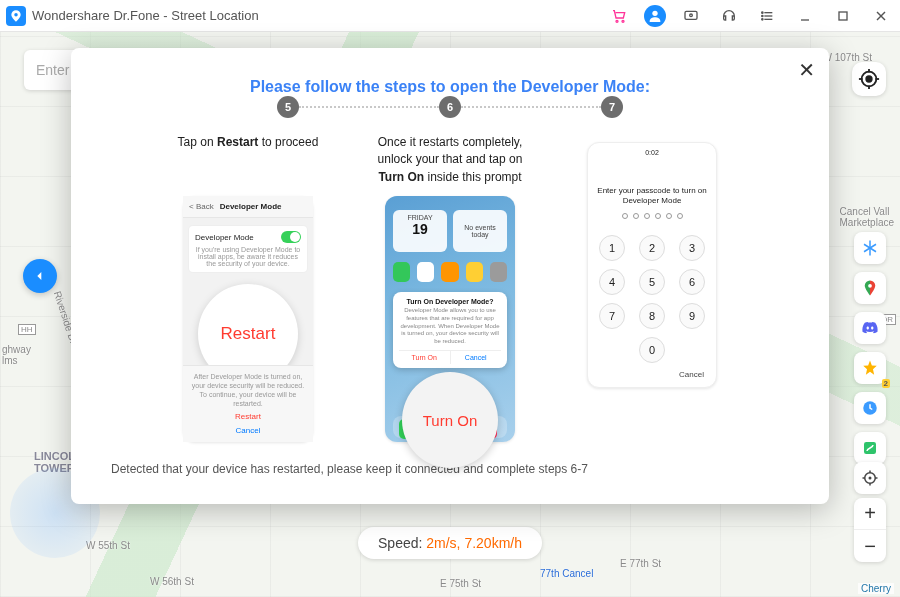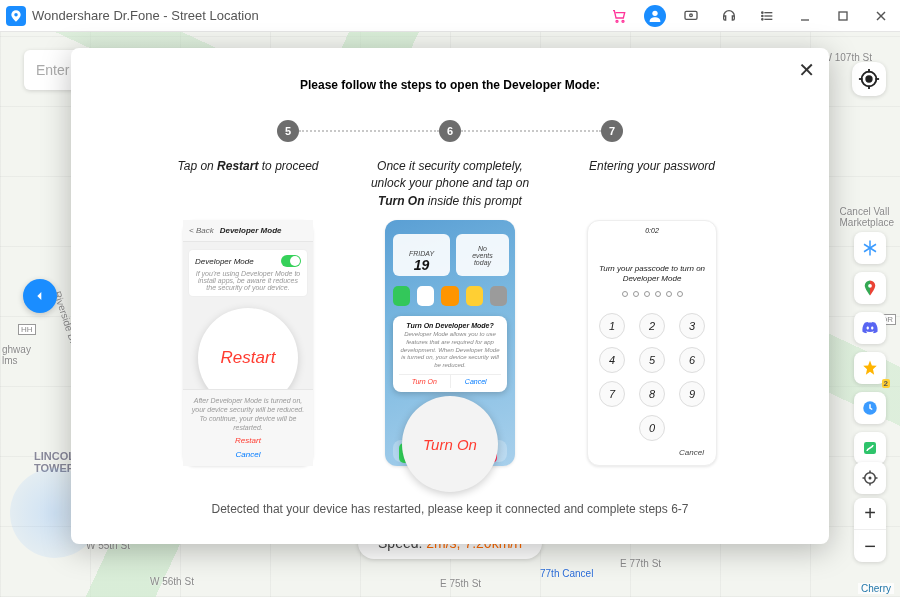--- a/index.html
+++ b/index.html
@@ -56,28 +56,28 @@
 .compass { position: absolute; left: 10px; top: 468px; width: 90px; height: 90px; border-radius: 50%; background: radial-gradient(circle, rgba(120,180,255,.3), rgba(120,180,255,.05)); z-index: 2; }
 
 
 .speed-pill { position: absolute; left: 50%; transform: translateX(-50%); bottom: 38px; background: #fff; border-radius: 30px; box-shadow: 0 1px 4px rgba(0,0,0,.15); padding: 8px 20px; font-size: 14px; color: #444; z-index: 2; }
 .speed-pill .val { color: #ff6a00; }
 
 
 .overlay { position: absolute; top: 32px; left: 0; right: 0; bottom: 0; background: rgba(0,0,0,0); z-index: 5; display: flex; align-items: flex-start; justify-content: center; }
 .modal { width: 758px; margin-top: 16px; background: #fff; border-radius: 8px; box-shadow: 0 6px 30px rgba(0,0,0,.25); position: relative; padding: 30px 40px 28px; }
 .modal .close { position: absolute; top: 10px; right: 14px; font-size: 20px; color: #333; cursor: pointer; }
-.modal h1 { text-align: center; font-size: 12px; font-weight: 600; color: #000000; margin-bottom: 28px; }
+.modal h1 { text-align: center; font-size: 16px; font-weight: 600; color: #3b82f6; }
 
 .step-rail { display: flex; align-items: center; justify-content: center; gap: 0; margin-bottom: 16px; }
 .step-dot { width: 22px; height: 22px; border-radius: 50%; background: #6d6d6d; color: #fff; font-size: 11px; font-weight: 700; display: flex; align-items: center; justify-content: center; }
 .step-line { width: 140px; border-top: 2px dotted #c8c8c8; }
 
 .step-cols { display: flex; justify-content: center; gap: 32px; }
-.col { width: 170px; text-align: center; font-style: italic; }
+.col { width: 170px; text-align: center; }
 .col .desc { font-size: 12px; color: #222; line-height: 1.45; min-height: 54px; }
 .col .desc b { font-weight: 700; }
 
 .phone { width: 130px; height: 246px; margin: 8px auto 0; border-radius: 12px; background: #f2f2f2; position: relative; overflow: visible; box-shadow: 0 1px 3px rgba(0,0,0,.1); }
 .phone.light { background: #fff; border: 1px solid #eee; }
 
 
 .p1-head { height: 22px; background: #f7f7f7; border-bottom: 1px solid #e6e6e6; font-size: 8px; color: #666; display: flex; align-items: center; padding: 0 6px; gap: 6px; }
 .p1-head .t { font-weight: 600; font-size: 8px; color: #222; }
 .p1-card { background: #fff; margin: 8px 6px; border-radius: 4px; padding: 5px 6px; font-size: 7px; color: #999; box-shadow: 0 0 0 1px #eee; }
@@ -85,21 +85,21 @@
 .toggle { width: 20px; height: 12px; background: #36d15a; border-radius: 8px; position: relative; }
 .toggle::after { content: ""; width: 10px; height: 10px; background: #fff; border-radius: 50%; position: absolute; top: 1px; right: 1px; }
 .p1-circle { position: absolute; left: 50%; top: 56%; transform: translate(-50%,-50%); width: 100px; height: 100px; border-radius: 50%; background: #fff; box-shadow: 0 2px 8px rgba(0,0,0,.15); display: flex; align-items: center; justify-content: center; color: #ff3b30; font-size: 17px; font-weight: 400; }
 .p1-foot { position: absolute; bottom: 0; left: 0; right: 0; background: #f7f7f7; border-top: 1px solid #e6e6e6; padding: 6px; font-size: 7px; color: #999; text-align: center; line-height: 1.3; }
 .p1-foot .r { color: #ff3b30; margin-top: 4px; font-size: 8px; }
 .p1-foot .c { color: #007aff; margin-top: 3px; font-size: 8px; }
 
 
 .p2-bg { position: absolute; inset: 0; border-radius: 12px; background: linear-gradient(160deg, #5a9fd4 0%, #7ab8e0 40%, #a8d0ec 100%); }
 .p2-widgets { position: absolute; top: 14px; left: 8px; right: 8px; display: flex; gap: 6px; }
-.widget { flex: 1; height: 42px; background: rgba(255,255,255,.9); border-radius: 6px; font-size: 7px; color: #444; padding: 16px; }
+.widget { flex: 1; height: 42px; background: rgba(255,255,255,.9); border-radius: 6px; font-size: 7px; color: #444; padding: 4px; }
 .widget .big { font-size: 14px; font-weight: 600; color: #111; }
 .app-row { position: absolute; top: 66px; left: 8px; right: 8px; display: flex; gap: 7px; }
 .app { width: 20px; height: 20px; border-radius: 5px; }
 .p2-prompt { position: absolute; top: 96px; left: 8px; right: 8px; background: #fff; border-radius: 8px; padding: 6px 6px 4px; font-size: 6px; text-align: center; box-shadow: 0 2px 6px rgba(0,0,0,.2); }
 .p2-prompt .pt { font-weight: 700; font-size: 7px; color: #111; }
 .p2-prompt .pb { color: #888; margin: 2px 0 4px; line-height: 1.3; }
 .p2-prompt .pa { display: flex; border-top: 1px solid #eee; }
 .p2-prompt .pa span { flex: 1; padding: 3px 0; font-size: 7px; }
 .p2-prompt .pa .on { color: #ff3b30; }
 .p2-prompt .pa .ca { color: #007aff; border-left: 1px solid #eee; }
@@ -112,21 +112,21 @@
 .p3-dots { display: flex; justify-content: center; gap: 5px; margin-top: 6px; }
 .p3-dots span { width: 6px; height: 6px; border: 1px solid #999; border-radius: 50%; }
 .keypad { display: grid; grid-template-columns: repeat(3, 26px); grid-auto-rows: 26px; gap: 8px 14px; justify-content: center; margin-top: 16px; }
 .key { border: 1px solid #ddd; border-radius: 50%; display: flex; align-items: center; justify-content: center; font-size: 11px; color: #222; background: #fafafa; }
 .key.empty { border: none; background: none; }
 .p3-cancel { position: absolute; bottom: 8px; right: 12px; font-size: 8px; color: #444; }
 
 .back-arrow { position: absolute; left: -48px; top: 50%; transform: translateY(-50%); width: 34px; height: 34px; border-radius: 50%; background: #1a8dff; display: flex; align-items: center; justify-content: center; box-shadow: 0 2px 6px rgba(0,0,0,.2); }
 .back-arrow svg { width: 16px; height: 16px; fill: #fff; }
 
-.detected { text-align: center; font-size: 12px; color: #555; margin-top: 36px; }
+.detected { text-align: left; font-size: 12px; color: #555; margin-top: 20px; }
 
 .leaflet-attr { position: absolute; right: 6px; bottom: 3px; font-size: 10px; color: #27a; z-index: 2; background: rgba(255,255,255,.7); padding: 0 3px; }
 </style>
 </head>
 <body>
 
 <div class="titlebar">
   <div class="logo">
     <svg viewBox="0 0 24 24">
         <path d="M12 2a8 8 0 0 0-8 8c0 5 8 12 8 12s8-7 8-12a8 8 0 0 0-8-8zm0 11a3 3 0 1 1 0-6 3 3 0 0 1 0 6z"></path>
@@ -324,21 +324,21 @@
           <div class="p1-circle">Restart</div>
           <div class="p1-foot">
             <div>After Developer Mode is turned on, your device security will be reduced. To continue, your device will be restarted.</div>
             <div class="r">Restart</div>
             <div class="c">Cancel</div>
           </div>
         </div>
       </div>
 
       <div class="col">
-        <div class="desc"><span>Once it security completely, unlock your phone and tap on </span><b>Turn On</b><span> inside this prompt</span></div>
+        <div class="desc"><span>Once it restarts completely, unlock your that and tap on </span><b>Turn On</b><span> inside this prompt</span></div>
         <div class="phone" style="overflow:visible">
           <div class="p2-bg"></div>
           <div class="p2-widgets">
             <div class="widget">
                 <div>FRIDAY</div>
                 <div class="big">19</div>
               </div>
             <div class="widget" style="display:flex;align-items:center;justify-content:center">
                 <span>No events today</span>
               </div>
@@ -362,25 +362,24 @@
               <div class="app" style="background:#31d158"></div>
               <div class="app" style="background:#1f7cff"></div>
               <div class="app" style="background:#33c75a"></div>
               <div class="app" style="background:#ff2d55"></div>
             </div>
           <div class="p2-circle">Turn On</div>
         </div>
       </div>
 
       <div class="col">
-        <div class="desc">Entering your password</div>
         <div class="phone light">
           <div class="p3-top">0:02</div>
           <div class="p3-msg">
-              <div>Turn your passcode to turn on</div>
+              <div>Enter your passcode to turn on</div>
               <div>Developer Mode</div>
             </div>
           <div class="p3-dots">
               <span></span>
               <span></span>
               <span></span>
               <span></span>
               <span></span>
               <span></span>
             </div>

